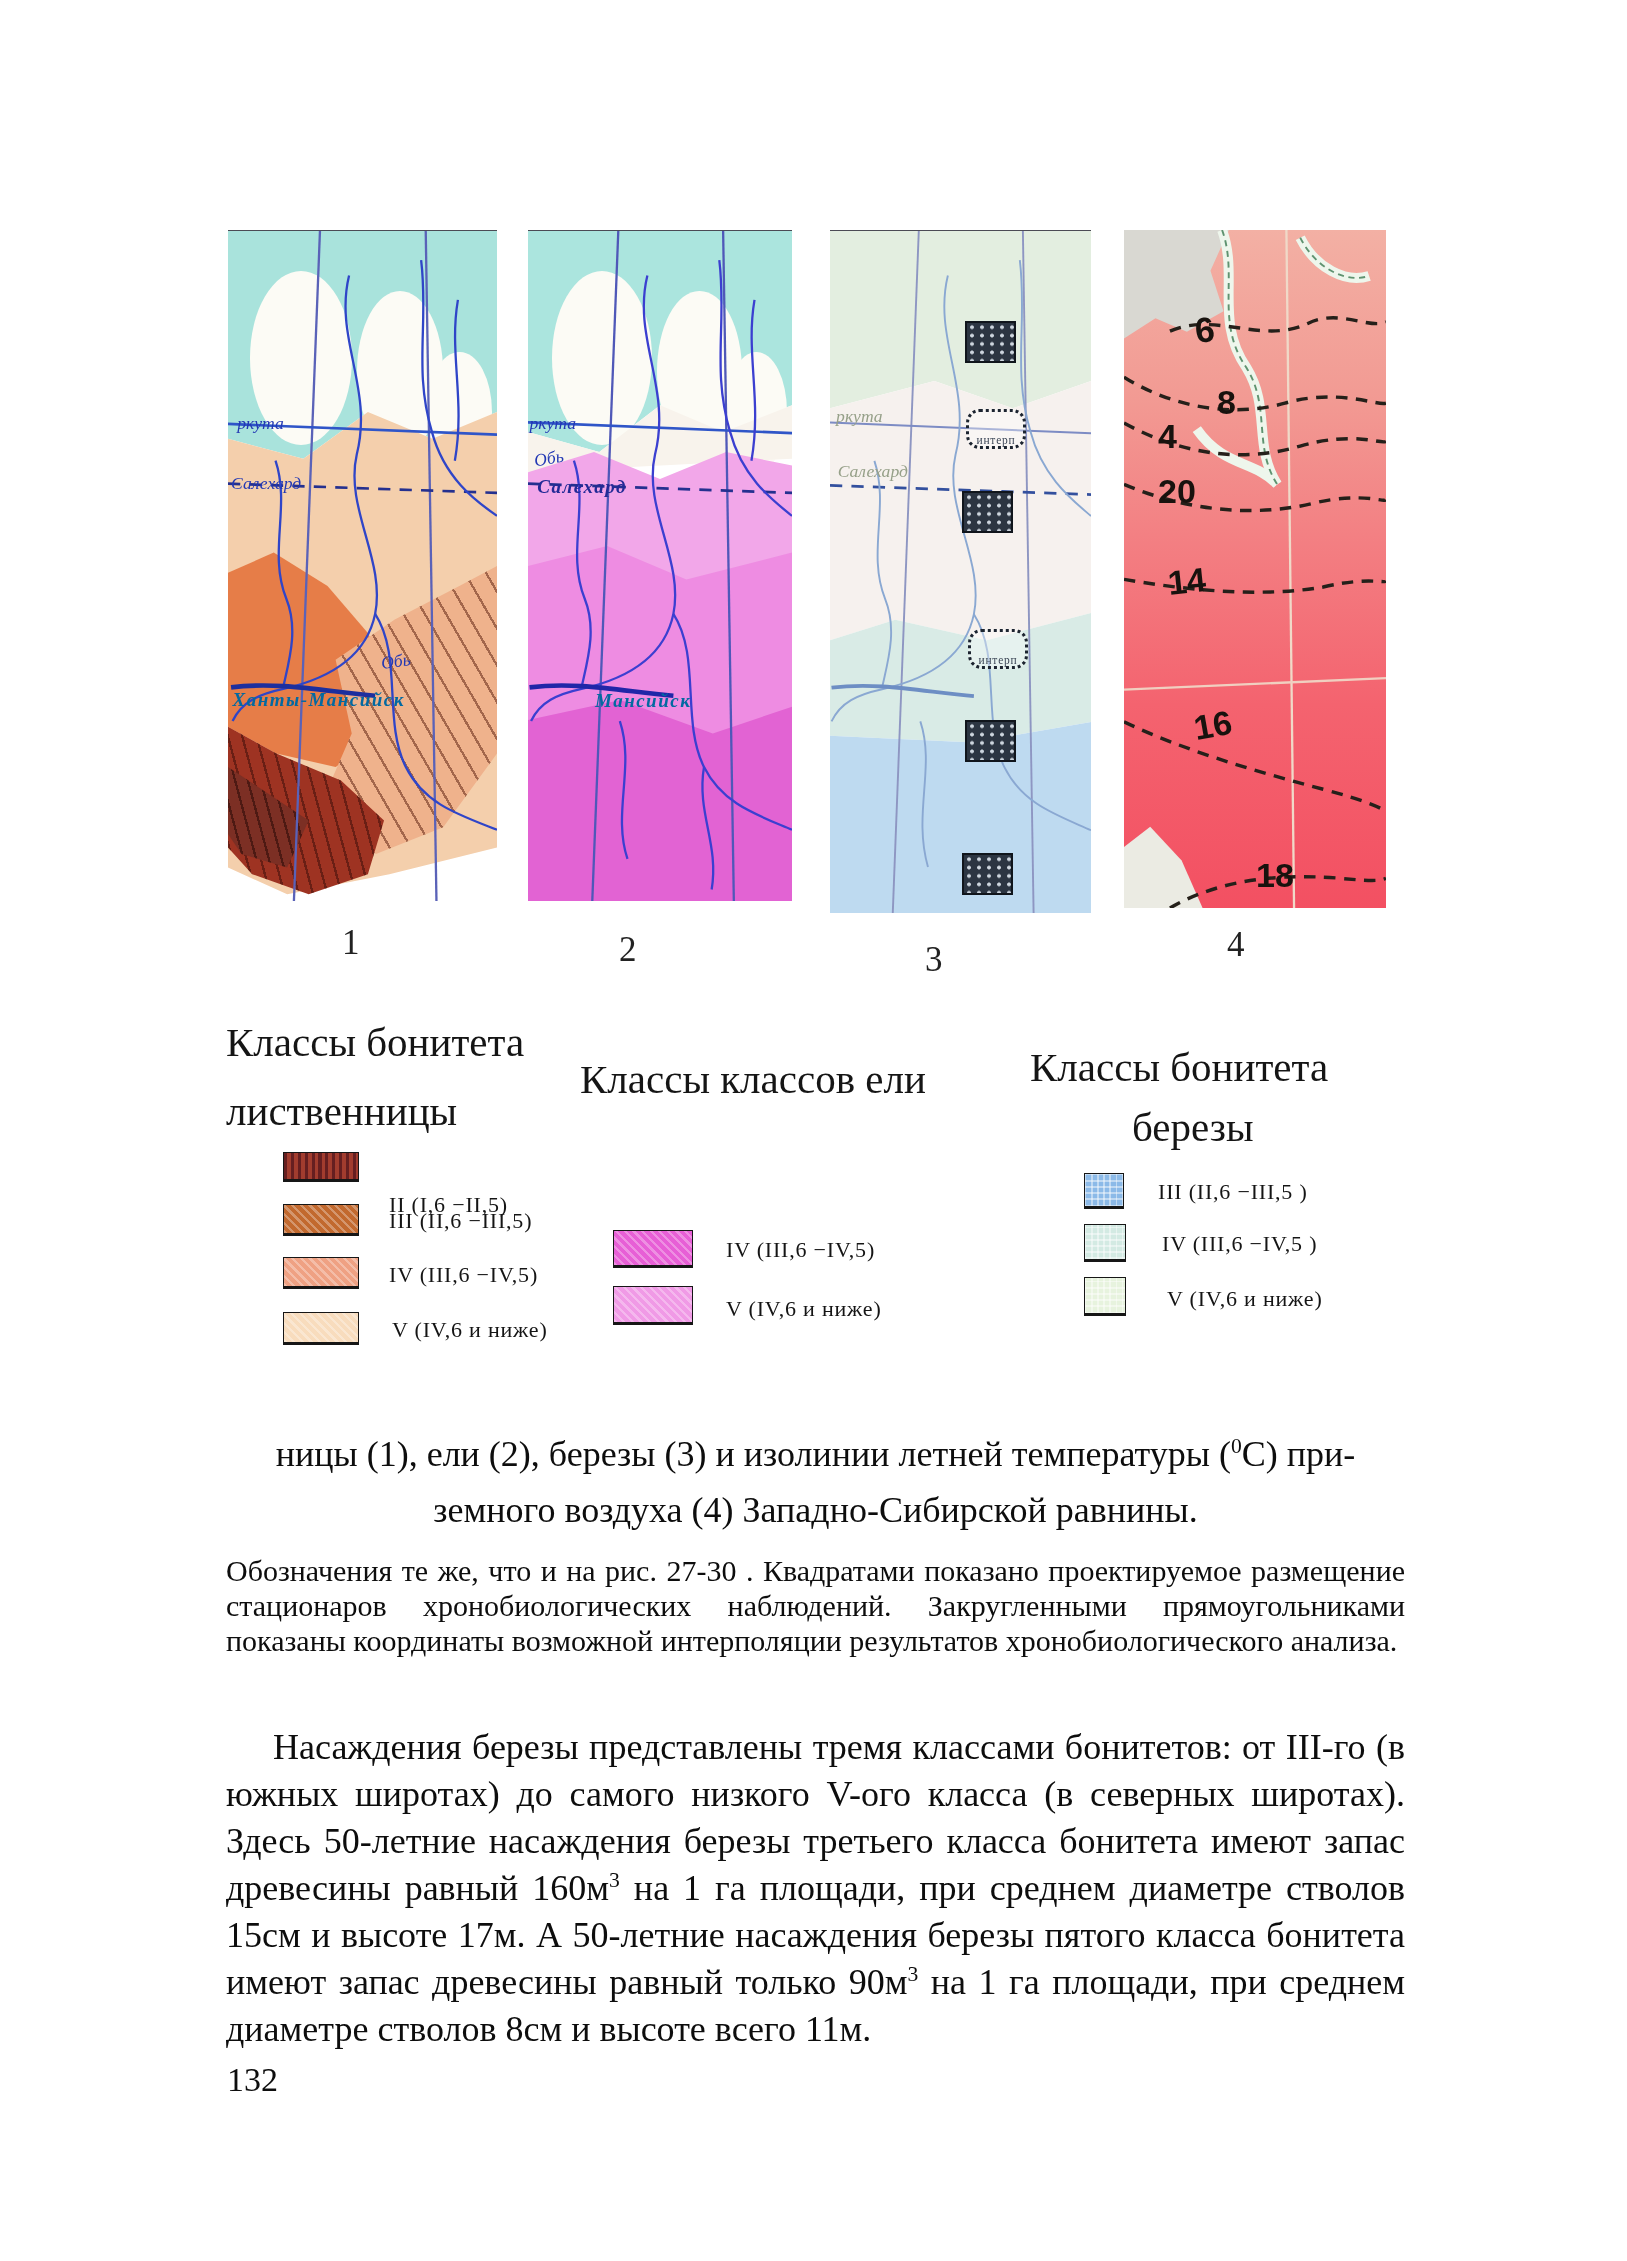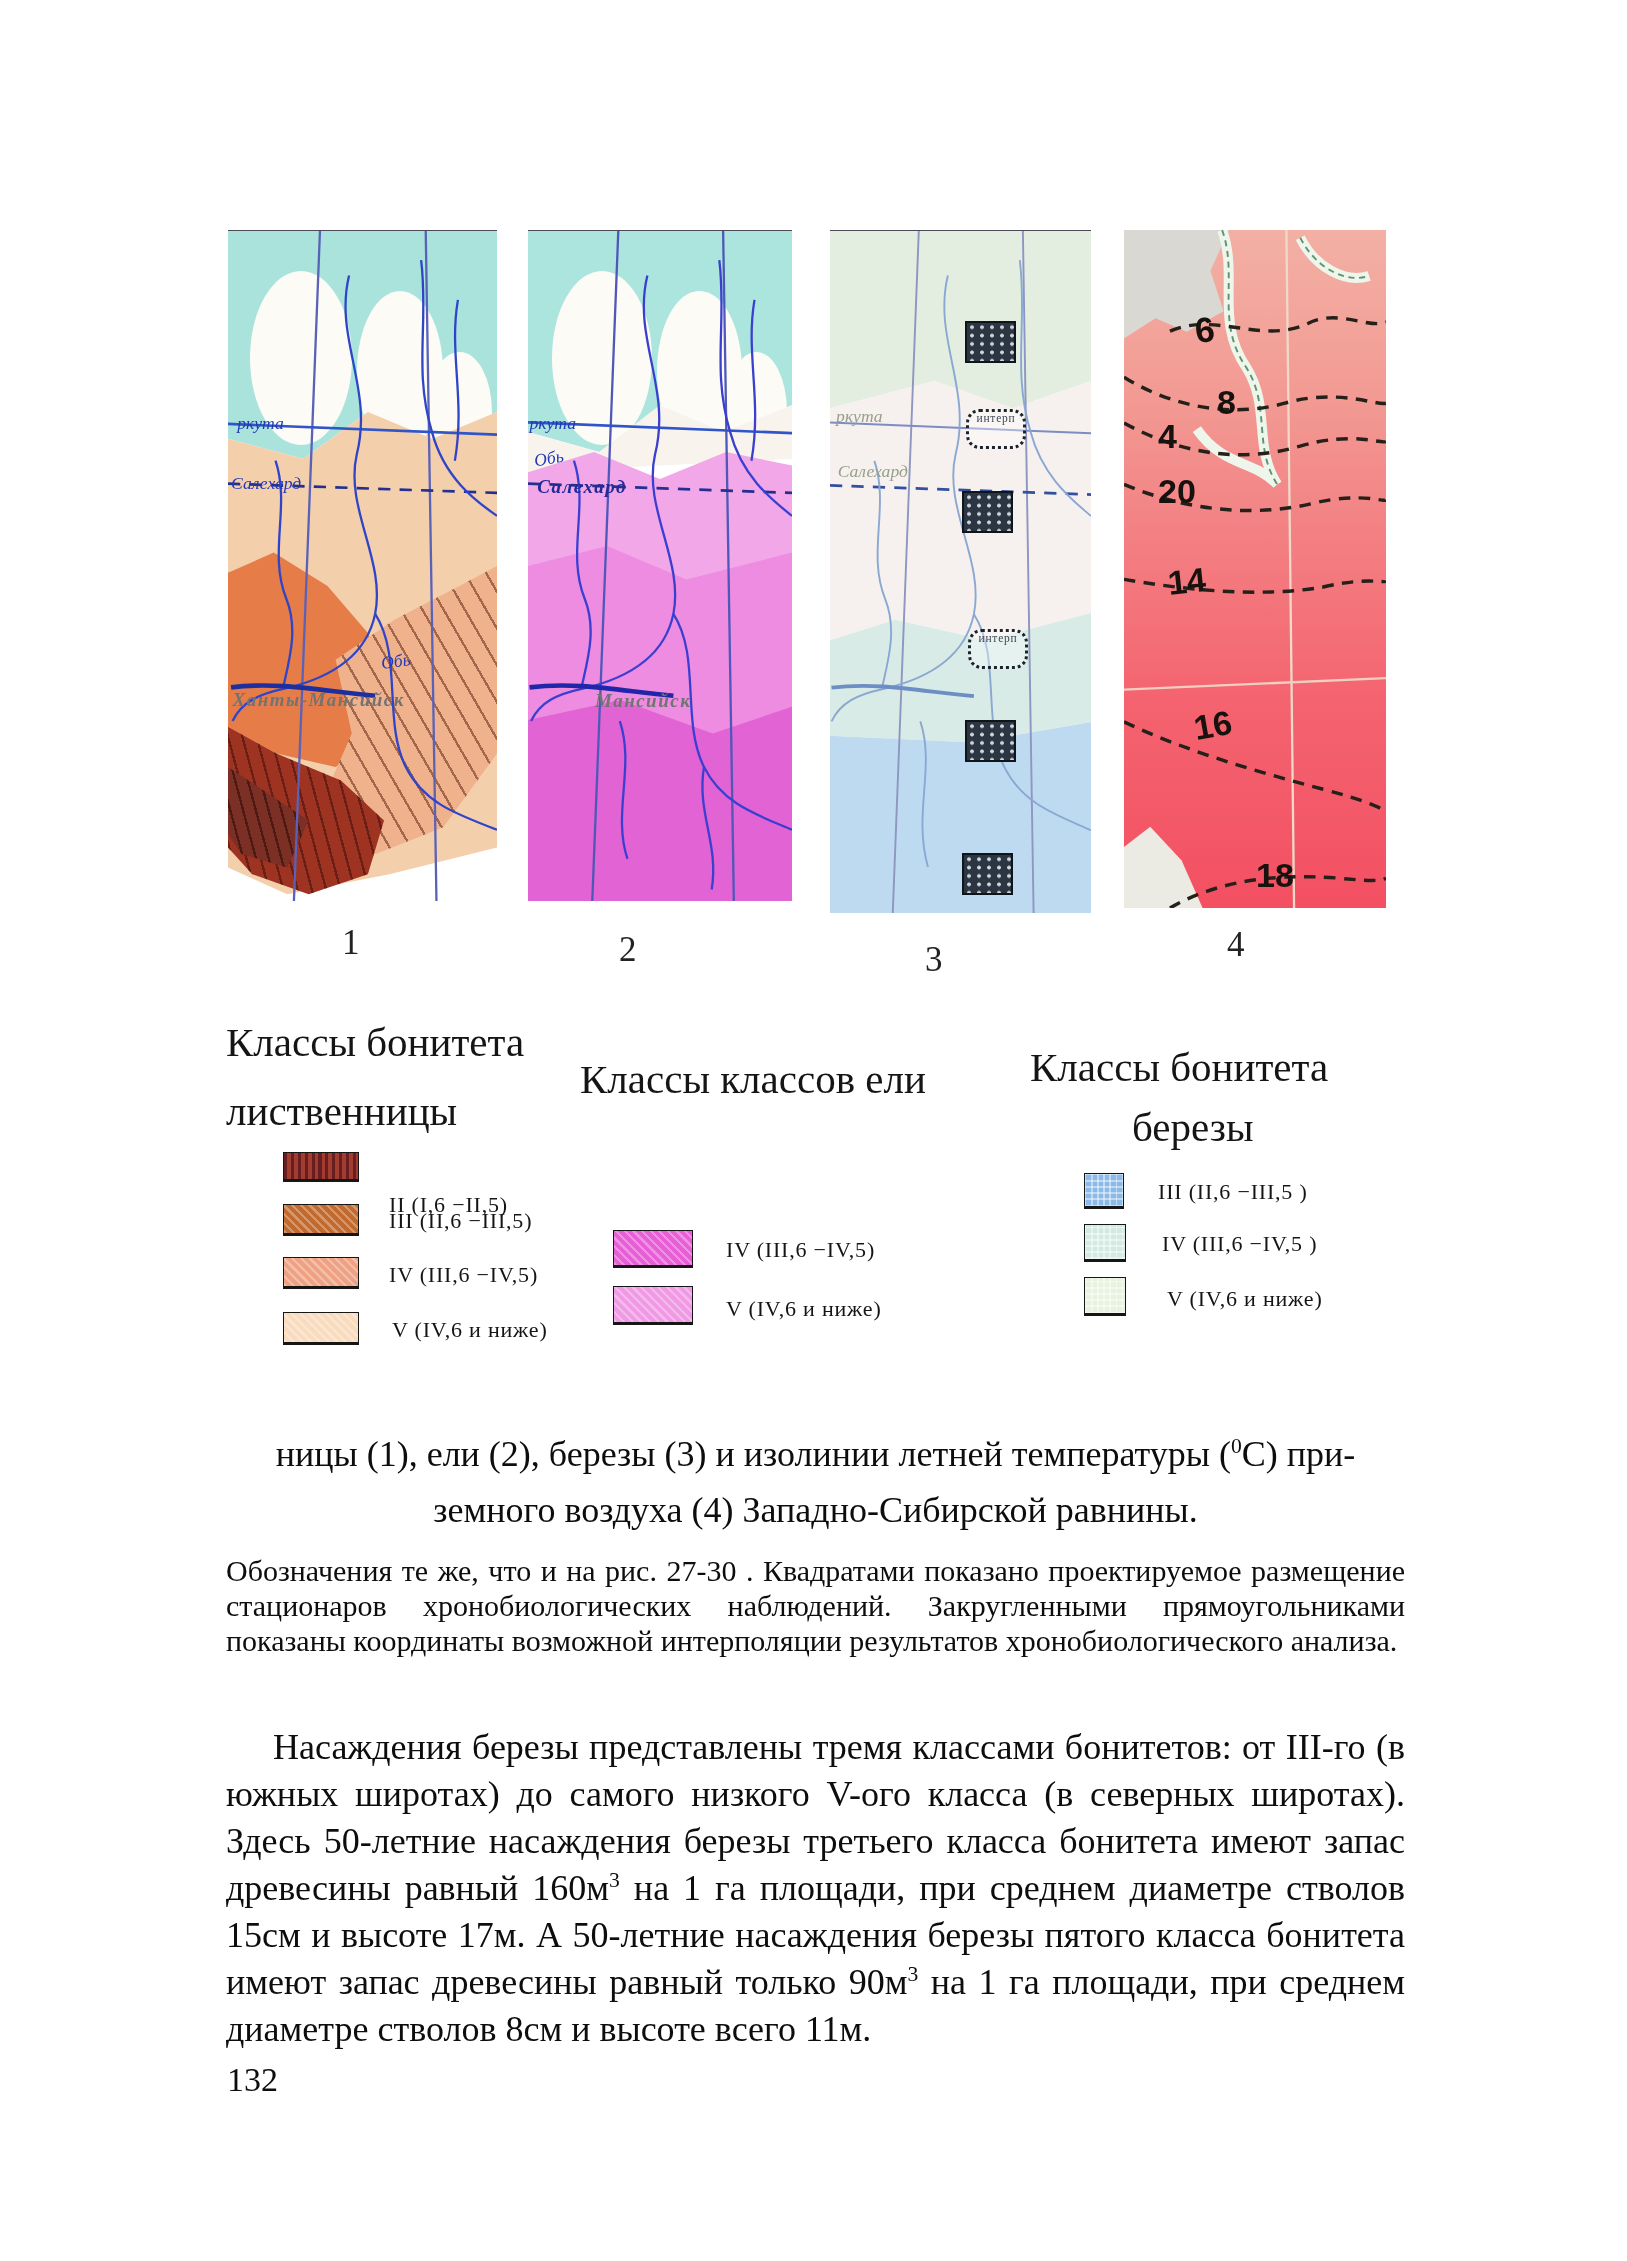--- a/index.html
+++ b/index.html
@@ -4,28 +4,28 @@
 <style>
   html,body{margin:0;padding:0;background:#888;}
   #page{position:relative;width:1628px;height:2261px;background:#ffffff;overflow:hidden;
         font-family:"Liberation Serif","DejaVu Serif",serif;color:#111;}
   
   .map{position:absolute;top:230px;height:670px;overflow:hidden;}
   .map .zone{position:absolute;left:0;top:0;width:100%;height:100%;}
   .map svg{position:absolute;left:0;top:0;width:100%;height:100%;}
   .blob{position:absolute;background:#fcfbf5;border-radius:50%;}
   .map-label{position:absolute;font-style:italic;font-size:17.6px;color:#2338b4;white-space:nowrap;}
-  .map-label.big{font-size:19px;font-weight:bold;color:#737373;letter-spacing:1.5px;}
+  .map-label.big{font-size:19px;font-weight:bold;color:#0369a1;letter-spacing:1.5px;}
   .map3-label{color:#96a089;}
   .panel-num{position:absolute;font-size:35px;color:#222;}
   
   .station{position:absolute;width:47px;height:38px;background-color:#2c3542;border:2.3px solid #10151c;
            background-image:radial-gradient(circle,#cdd5de 1.5px,transparent 2.3px);background-size:10px 8.4px;}
   .interp{position:absolute;width:54px;height:34px;border:3.8px dotted #1c2430;border-radius:13.8px;
-          display:flex;align-items:flex-start;justify-content:center;font-size:11.5px;color:#3c4656;
+          display:flex;align-items:flex-end;justify-content:center;font-size:11.5px;color:#3c4656;
           letter-spacing:0.8px;background:rgba(255,255,255,.35);}
   
   .iso-num{position:absolute;font-family:"Liberation Sans","DejaVu Sans",sans-serif;
            font-weight:bold;color:#18120e;}
   
   .legend-title{position:absolute;font-size:41px;color:#151515;white-space:nowrap;}
   .legend-item-label{position:absolute;font-size:22px;letter-spacing:0.8px;color:#151515;white-space:nowrap;}
   .sw{position:absolute;border:1.5px solid #161616;border-bottom-width:3.8px;}
   .sw.hatch-v{background-image:repeating-linear-gradient(90deg,rgba(70,15,25,.65) 0 3.1px,transparent 3.1px 6.9px);}
   .sw.hatch-x{background-image:repeating-linear-gradient(45deg,rgba(255,255,255,.30) 0 2.3px,transparent 2.3px 6.1px);}

